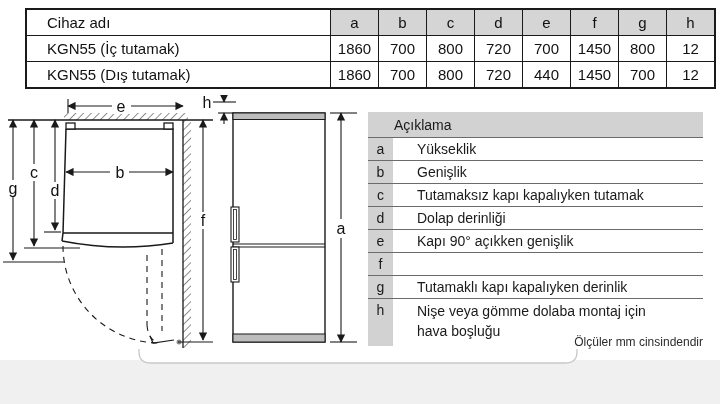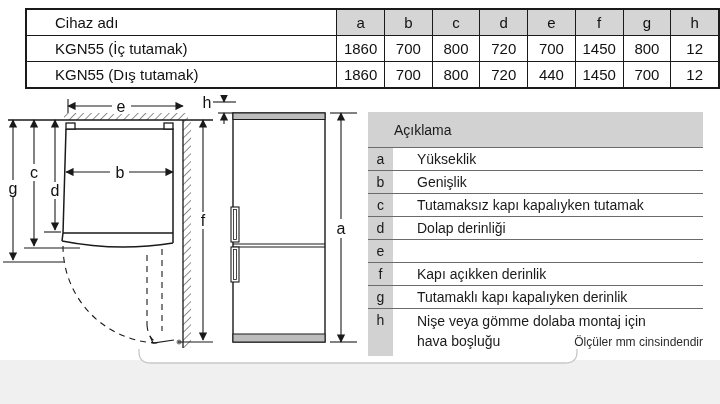--- a/index.html
+++ b/index.html
@@ -14,29 +14,29 @@
     position:absolute;left:25px;top:8px;
     border-collapse:collapse;table-layout:fixed;
     font-size:15px;color:#111;
   }
   .spec-table td,.spec-table th{
     border:1px solid #1a1a1a;
     height:25px;padding:0;text-align:center;
     font-weight:normal;white-space:nowrap;overflow:hidden;
   }
   .spec-table{border:2px solid #1a1a1a;}
-  .spec-table .devcol{width:283px;text-align:left;padding-left:28px;}
+  .spec-table .devcol{width:283px;text-align:left;padding-left:20px;}
   .spec-table .dimcol{width:47px;}
   
   .legend{
     position:absolute;left:368px;top:112px;width:335px;
     font-size:14px;color:#1a1a1a;
   }
   .legend-header{
-    height:36px;display:flex;align-items:center;
+    height:26px;display:flex;align-items:center;
     padding-left:26px;border-bottom:1px solid #6b6b6b;
     box-sizing:border-box;
   }
   .legend-row{
     display:flex;align-items:center;height:23px;
     border-bottom:1px solid #6b6b6b;box-sizing:border-box;
   }
   .legend-row.tall{height:47px;align-items:flex-start;border-bottom:none;}
   .legend-key{
     width:25px;align-self:stretch;flex:0 0 25px;
@@ -202,24 +202,24 @@
   <div class="legend-row">
     <span class="legend-key" style="background: rgb(210, 210, 210);">c</span>
     <span class="legend-label">Tutamaksız kapı kapalıyken tutamak</span>
   </div>
   <div class="legend-row">
     <span class="legend-key" style="background: rgb(210, 210, 210);">d</span>
     <span class="legend-label">Dolap derinliği</span>
   </div>
   <div class="legend-row">
     <span class="legend-key" style="background: rgb(210, 210, 210);">e</span>
+    <span class="legend-label">Kapı 90° açıkken genişlik</span>
   </div>
   <div class="legend-row">
     <span class="legend-key" style="background: rgb(210, 210, 210);">f</span>
-    <span class="legend-label">Kapı açıkken derinlik</span>
   </div>
   <div class="legend-row">
     <span class="legend-key" style="background: rgb(210, 210, 210);">g</span>
     <span class="legend-label">Tutamaklı kapı kapalıyken derinlik</span>
   </div>
   <div class="legend-row tall">
     <span class="legend-key" style="background: rgb(210, 210, 210);">h</span>
     <span class="legend-label">Nişe veya gömme dolaba montaj için hava boşluğu</span>
   </div>
 </div>

